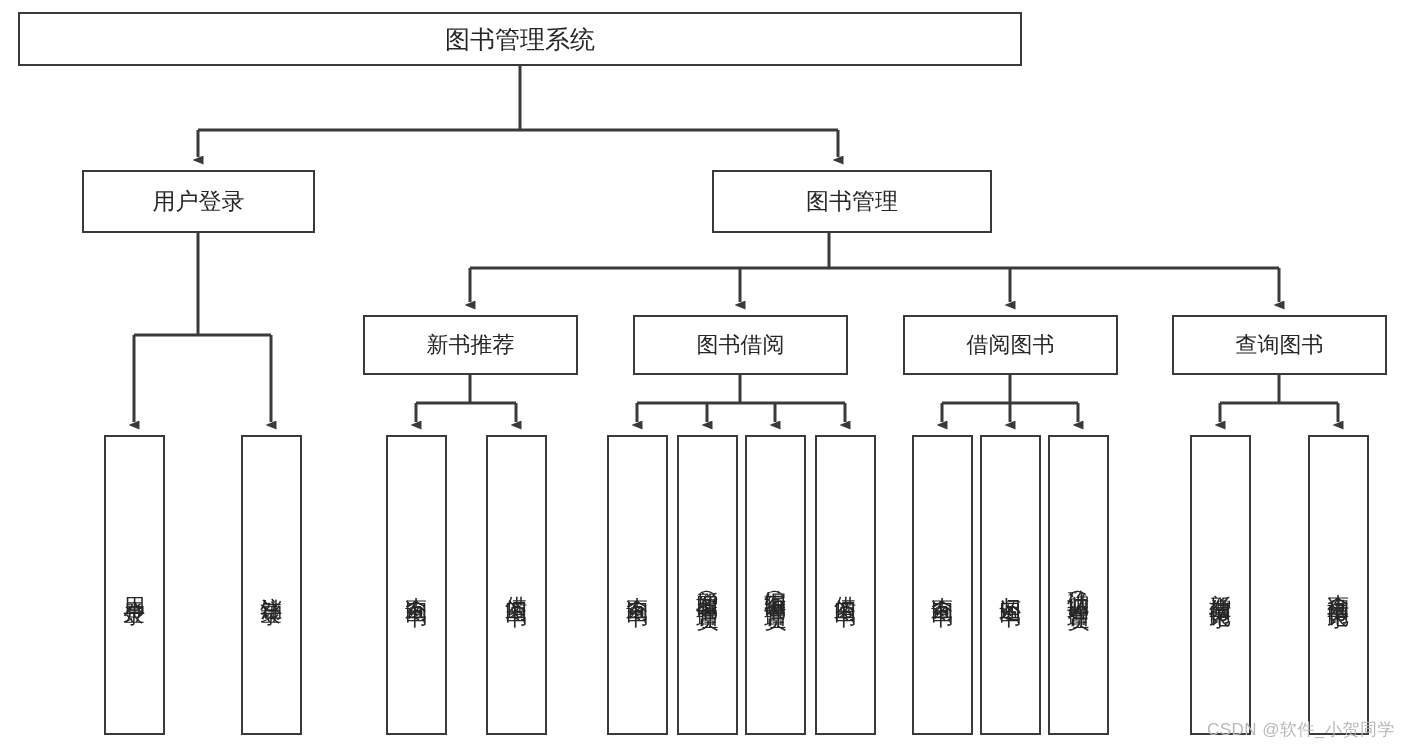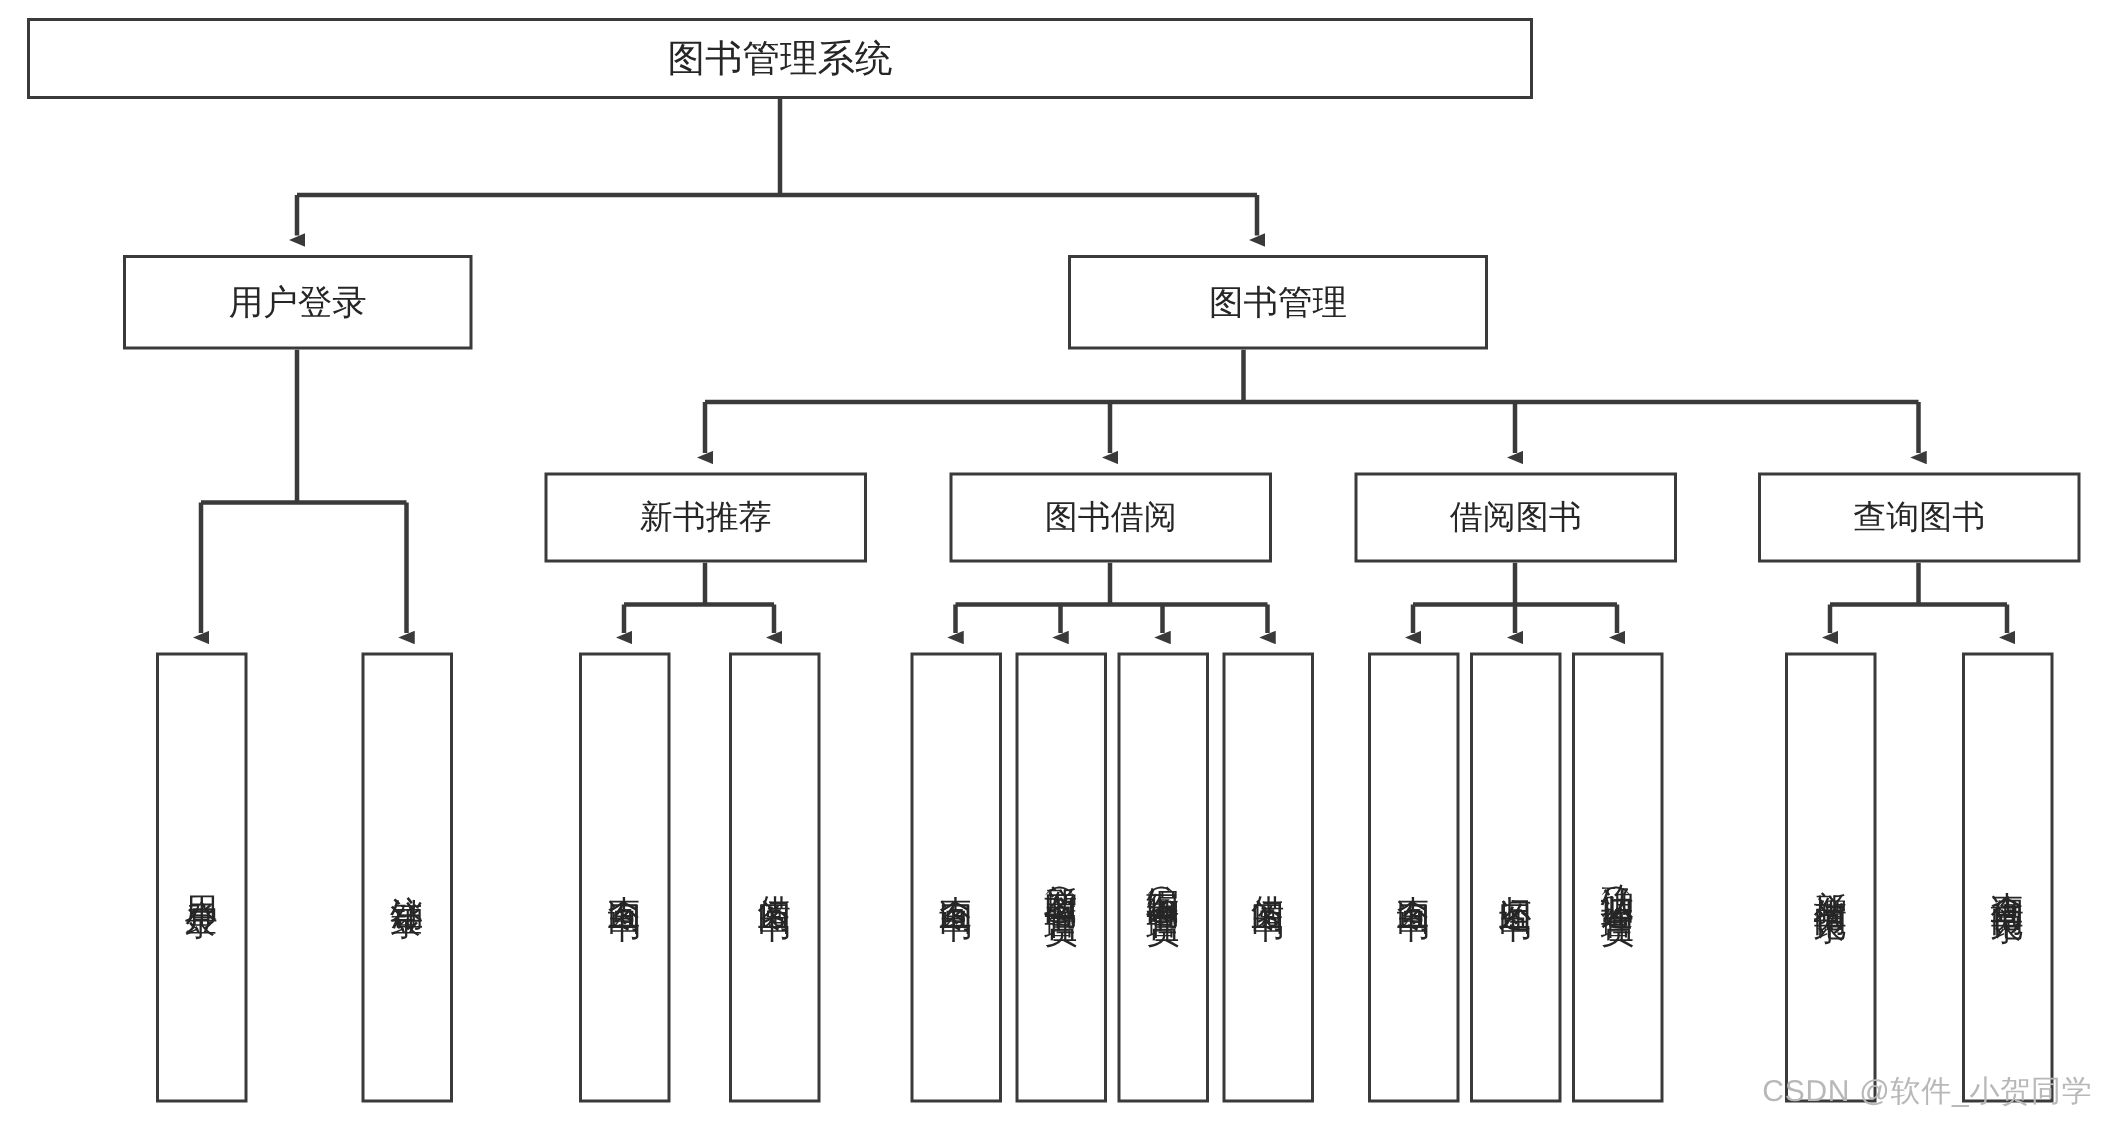--- a/index.html
+++ b/index.html
@@ -57,21 +57,21 @@
     text-orientation: upright;
     white-space: nowrap;
   }
   .label {
     white-space: nowrap;
   }
   #watermark {
     position: absolute;
     right: 10px;
     bottom: 6px;
-    font-size: 20px;
+    font-size: 17px;
     color: #b8b8b8;
     letter-spacing: 0.5px;
     white-space: nowrap;
   }
 </style>
 </head>
 <body>
 
 <div id="canvas">
 

